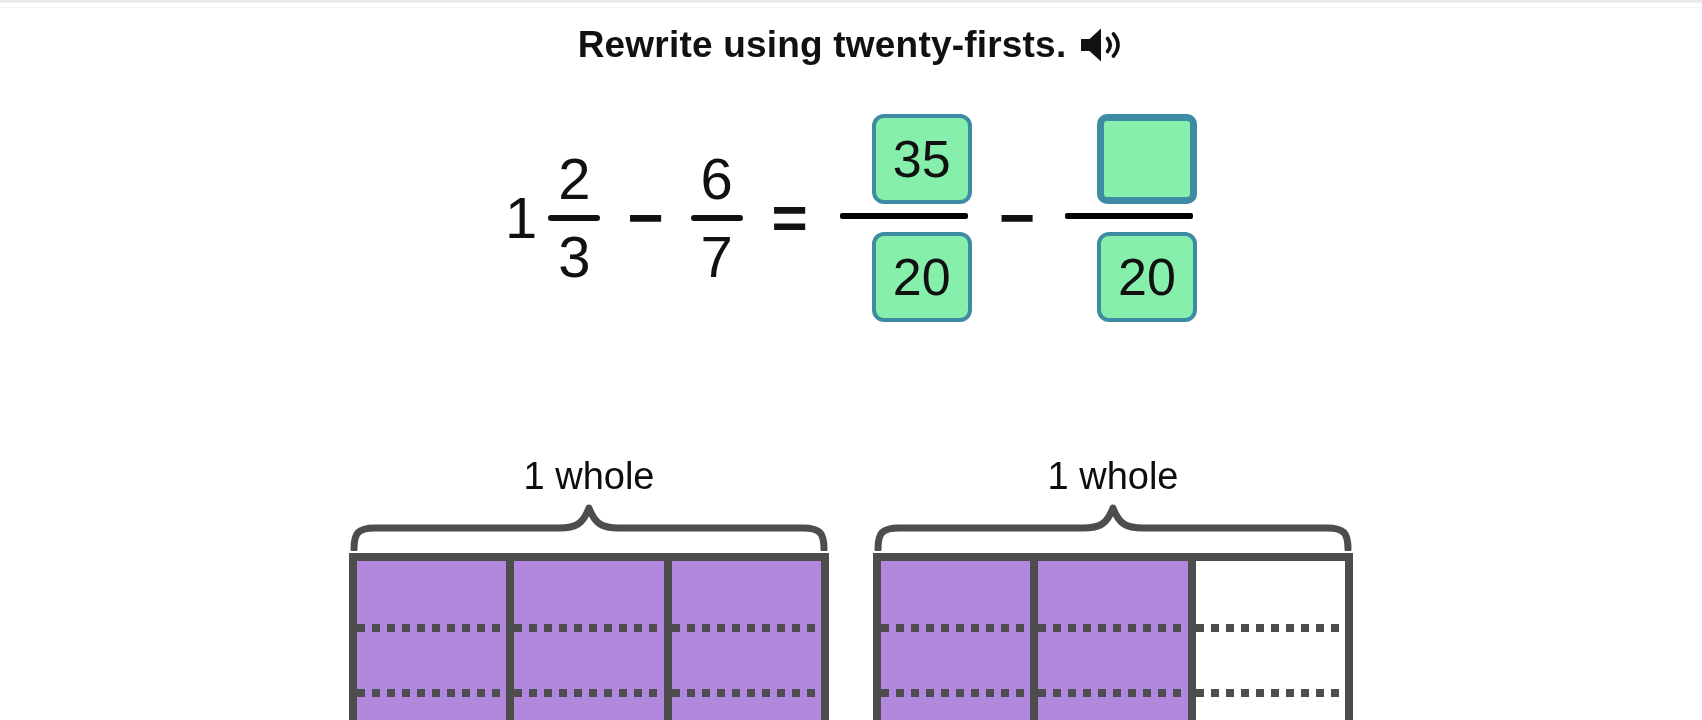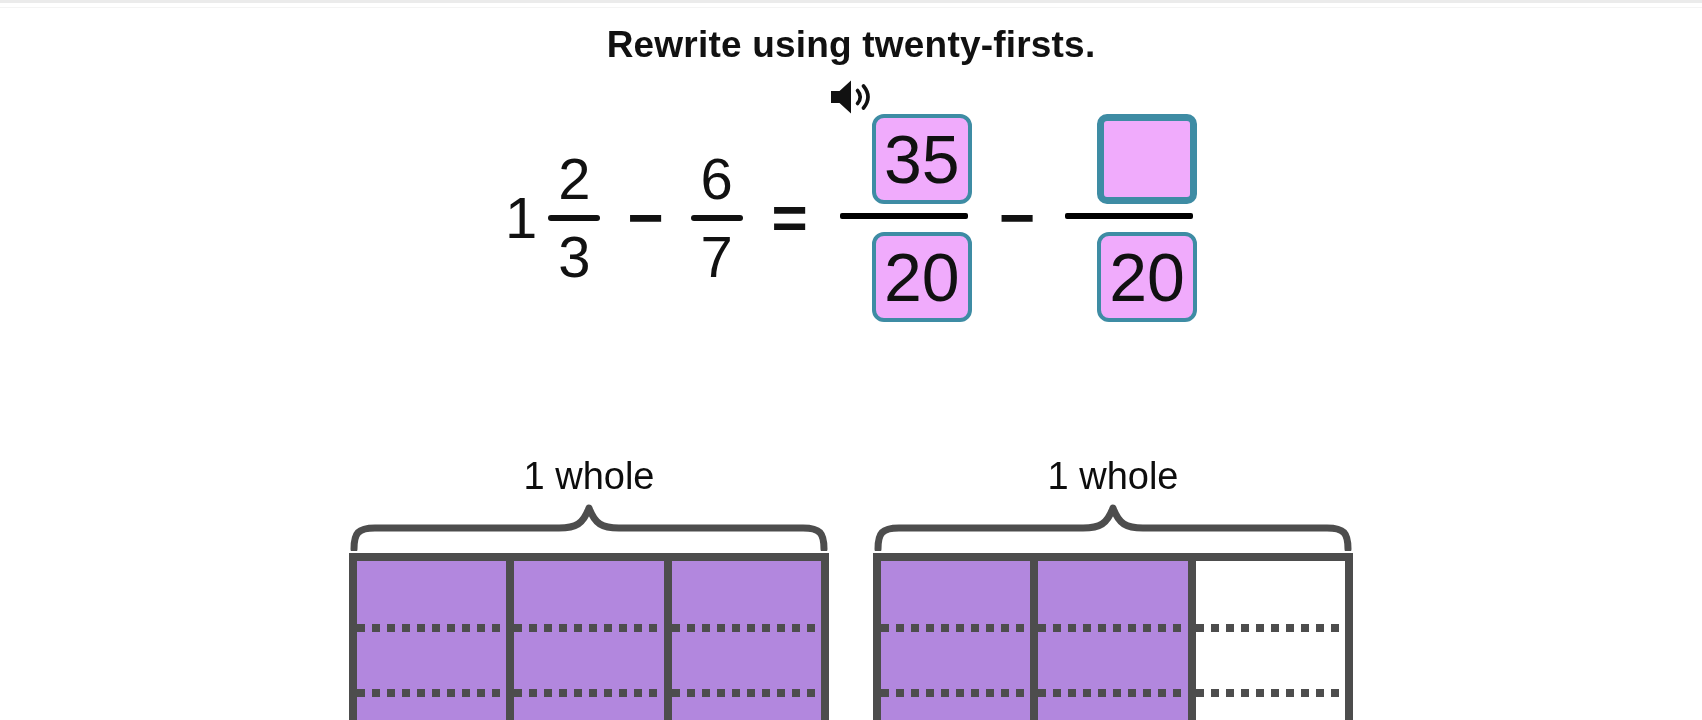--- a/index.html
+++ b/index.html
@@ -14,43 +14,43 @@
     background:#ffffff;
     font-family:"Liberation Sans","DejaVu Sans",sans-serif;
     color:var(--ink);
   }
   .top-strip{position:absolute;top:0;left:0;right:0;height:3px;background:#ebebeb;}
   .top-hairline{position:absolute;top:7px;left:0;right:0;height:1px;background:#f4f4f4;}
 
   
   .title-row{
     position:absolute;top:24px;left:0;right:0;
-    display:flex;justify-content:center;align-items:center;gap:12px;flex-direction:column;
+    display:flex;justify-content:center;align-items:center;gap:12px;
   }
   .title-text{font-size:37px;font-weight:700;letter-spacing:.2px;}
   .speaker-btn{display:inline-flex;align-items:center;cursor:pointer;background:none;border:none;padding:0;}
 
   
   .equation{
     position:absolute;top:114px;left:0;right:0;
     display:flex;justify-content:center;align-items:center;gap:27px;
   }
   .mixed{display:flex;align-items:center;gap:11px;}
   .whole{font-size:58px;line-height:1;}
   .frac{display:flex;flex-direction:column;align-items:center;}
   .frac .digit{font-size:58px;line-height:1;display:block;text-align:center;}
   .fbar{width:52px;height:6px;background:var(--ink);border-radius:3px;margin:7px 0;}
   .op{font-size:62px;font-weight:700;line-height:1;}
   .op.eq{margin:0 2px;}
   .ansfrac{display:flex;flex-direction:column;align-items:center;}
   .ansbox{
     width:100px;height:90px;box-sizing:border-box;
-    border:4px solid var(--teal);border-radius:12px;background:#f0abfc;
+    border:4px solid var(--teal);border-radius:12px;background:#86efac;
     display:flex;align-items:center;justify-content:center;
-    font-size:68px;line-height:1;color:var(--ink);margin-left:35px;
+    font-size:52px;line-height:1;color:var(--ink);margin-left:35px;
   }
   .ansbox.focused{border-width:7px;border-radius:10px;}
   .fbar2{width:128px;height:6px;background:#000;border-radius:2px;margin:9px 0 13px;}
 
   
   .bars{
     position:absolute;top:444px;left:0;right:0;
     display:flex;justify-content:center;gap:44px;
   }
   .group{width:480px;display:flex;flex-direction:column;align-items:center;}

